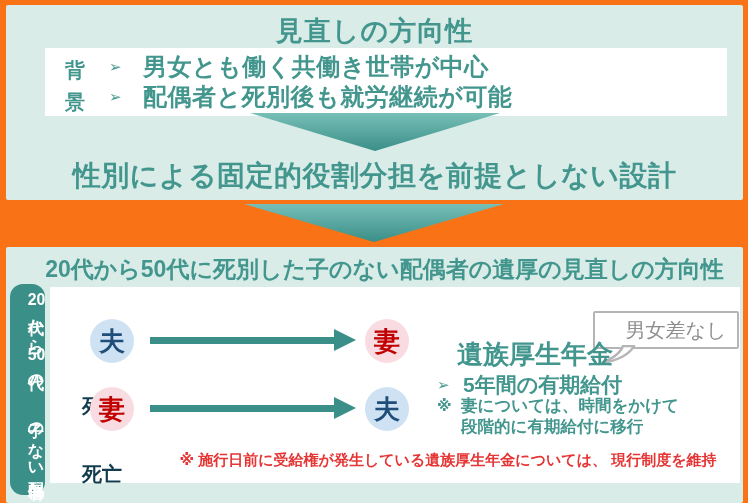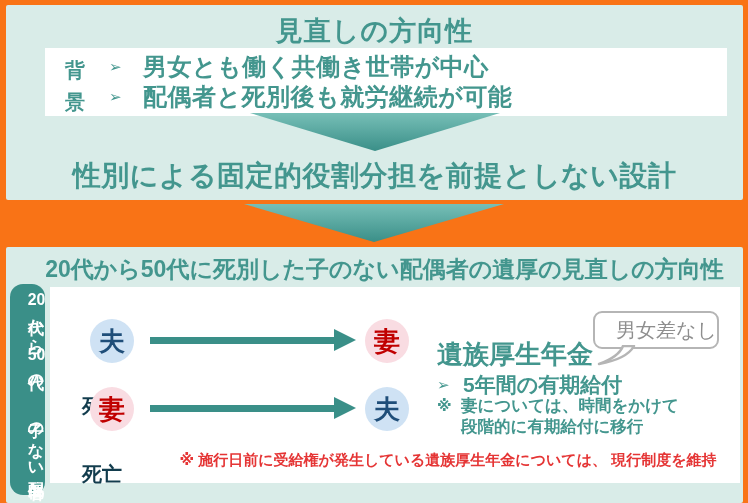--- a/index.html
+++ b/index.html
@@ -38,24 +38,24 @@
   .content{position:absolute;left:44px;top:40px;width:690px;height:196px;background:#fff;}
   .person{position:absolute;width:44px;height:44px;border-radius:50%;display:flex;
           align-items:center;justify-content:center;font-size:26px;font-weight:bold;}
   .p-h{background:#cfe2f4;color:#1f4e79;}
   .p-w{background:#f9dce2;color:#c00000;}
   .death{position:absolute;font-size:20px;font-weight:bold;color:#123c4d;margin-top:29px;}
   .hline{position:absolute;width:186px;height:7px;background:#3a8f88;}
   .hhead{position:absolute;width:0;height:0;border-top:11px solid transparent;
          border-bottom:11px solid transparent;border-left:22px solid #3a8f88;}
   .bubble{position:absolute;left:543px;top:24px;width:122px;height:34px;background:#fff;
-          border:2.5px solid #b5b5b5;border-radius:9px;display:flex;align-items:center;
-          justify-content:flex-end;font-size:20px;color:#8e8e8e;}
+          border:2.5px solid #b5b5b5;border-radius:2px;display:flex;align-items:center;
+          justify-content:center;font-size:20px;color:#8e8e8e;padding-left:20px;}
   .bubble-tail{position:absolute;left:546px;top:58px;}
-  .pension-title{position:absolute;left:387px;top:50px;font-size:26px;font-weight:bold;color:#43968e;}
+  .pension-title{position:absolute;left:407px;top:50px;font-size:26px;font-weight:bold;color:#43968e;}
   .point-row{position:absolute;left:387px;top:84px;display:flex;align-items:center;}
   .point-mark{font-size:15px;color:#43968e;width:26px;}
   .point-text{font-size:21px;font-weight:bold;color:#43968e;}
   .note-row{position:absolute;left:387px;top:108px;display:flex;align-items:center;}
   .note-mark{font-size:15px;color:#43968e;width:24px;font-weight:bold;}
   .note-text{font-size:16.5px;font-weight:600;color:#43968e;}
   .note-line2{position:absolute;left:411px;top:129px;font-size:16.5px;font-weight:600;color:#43968e;}
   .footnote{position:absolute;left:108px;right:2px;top:164px;text-align:center;
             font-size:15px;font-weight:bold;color:#e53535;white-space:nowrap;}
 </style>

